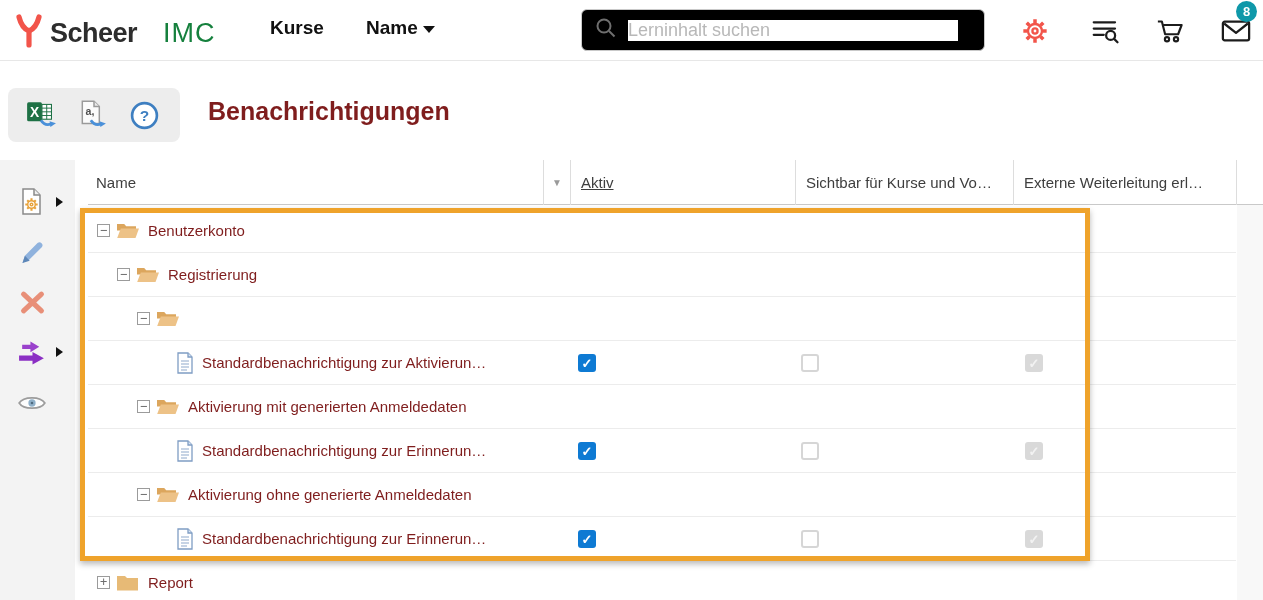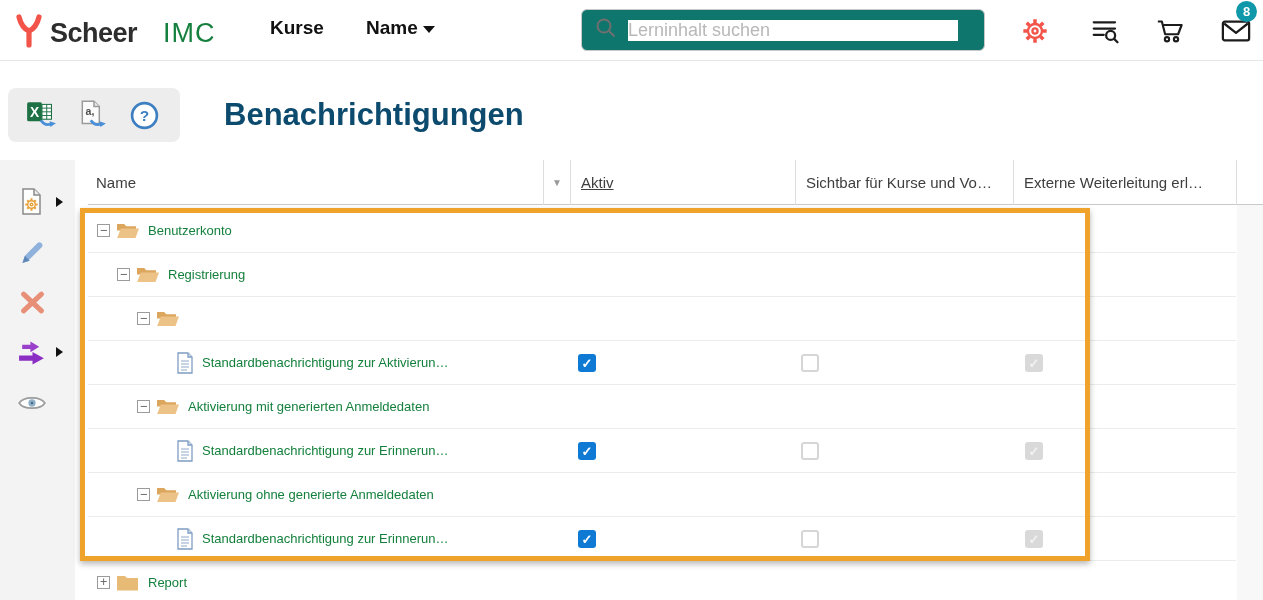--- a/index.html
+++ b/index.html
@@ -8,56 +8,56 @@
 
   
   .topbar { position:absolute; left:0; top:0; width:1263px; height:61px; background:#fff; border-bottom:1px solid #e7e7e7; }
   .logo { position:absolute; left:14px; top:13px; display:flex; align-items:center; gap:6px; }
   .logo-brand { font-size:27px; font-weight:bold; color:#2d2d2d; letter-spacing:-0.5px; }
   .logo-suffix { font-size:27px; font-weight:400; color:#15803d; margin-left:20px; letter-spacing:1px; }
   .nav-item { position:absolute; top:17px; font-size:19px; font-weight:bold; color:#111; cursor:pointer; display:flex; align-items:center; gap:5px; }
   .nav-home { left:270px; }
   .nav-mehr { left:366px; }
   .caret-down { width:0; height:0; border-left:6px solid transparent; border-right:6px solid transparent; border-top:7px solid #111; margin-top:3px; }
-  .searchbox { position:absolute; left:581px; top:9px; width:404px; height:42px; border:1px solid #c9c9c9; border-radius:6px; display:flex; align-items:center; padding:0 12px; gap:10px; background:#0f766e; }
+  .searchbox { position:absolute; left:581px; top:9px; width:404px; height:42px; border:1px solid #c9c9c9; border-radius:6px; display:flex; align-items:center; padding:0 12px; gap:10px; background:#000000; }
   .searchbox input { border:none; outline:none; font-size:18px; color:#444; width:330px; font-family:"Liberation Sans", sans-serif; }
   .searchbox input::placeholder { color:#b8b8b8; }
   .top-icon { position:absolute; top:16px; width:30px; height:30px; display:flex; align-items:center; justify-content:center; cursor:pointer; }
   .ic-gear { left:1020px; }
   .ic-catalog { left:1090px; }
   .ic-cart { left:1156px; }
   .ic-mail { left:1221px; }
   .badge { position:absolute; left:1236px; top:1px; width:21px; height:21px; border-radius:50%; background:var(--badge); color:#fff; font-size:13px; font-weight:bold; display:flex; align-items:center; justify-content:center; }
 
   
   .toolrow { position:absolute; left:0; top:61px; width:1263px; height:99px; background:#fff; }
   .toolpanel { position:absolute; left:8px; top:27px; width:172px; height:54px; background:#ededed; border-radius:8px; display:flex; align-items:center; justify-content:space-around; padding:0 10px; }
   .toolbtn { width:38px; height:36px; display:flex; align-items:center; justify-content:center; cursor:pointer; }
-  .page-title { position:absolute; left:208px; top:36px; font-size:31px; font-weight:bold; color:#0c4a6e;margin-left:16px; }
+  .page-title { position:absolute; left:208px; top:36px; font-size:25px; font-weight:bold; color:#7f1d1d; }
 
   
   .sidebar { position:absolute; left:0; top:160px; width:75px; height:440px; background:#f3f3f3; }
   .side-btn { position:absolute; left:15px; width:34px; height:34px; display:flex; align-items:center; justify-content:center; cursor:pointer; }
   .flyout { position:absolute; left:56px; width:0; height:0; border-top:5px solid transparent; border-bottom:5px solid transparent; border-left:7px solid #111; }
 
   
   .tablewrap { position:absolute; left:0; top:160px; width:1217px; height:440px; }
   .thead { position:absolute; left:88px; top:0; height:45px; display:flex; border-bottom:1px solid #c9c9c9; }
   .th { height:45px; display:flex; align-items:center; padding:0 10px; font-size:15px; color:#3e3e3e; border-left:1px solid #ddd; overflow:hidden; white-space:nowrap; }
   .th:first-child { border-left:none; padding-left:8px; }
   .th-sort { justify-content:center; padding:0; color:#9a9a9a; font-size:10px; }
   .right-strip { position:absolute; left:1237px; top:45px; width:26px; height:395px; background:#f8f8f8; }
 
   .rows { position:absolute; left:88px; top:49px; width:1148px; }
   .trow { position:relative; height:44px; display:flex; align-items:center; border-bottom:1px solid #ececec; background:#fff; }
   .ind { display:inline-block; height:1px; flex:none; }
   .expander { flex:none; width:13px; height:13px; border:1px solid #9b9b9b; background:#fff; color:#6e6e6e; font-size:12px; line-height:10px; text-align:center; margin-right:6px; cursor:pointer; font-family:"DejaVu Sans Mono", monospace; }
   .exp-spacer { flex:none; width:19px; height:1px; }
   .ricon { flex:none; display:flex; align-items:center; margin-right:8px; }
-  .rlabel { font-size:13px; color:#15803d; white-space:nowrap; }
+  .rlabel { font-size:15px; color:#7f1d1d; white-space:nowrap; }
   .cb { position:absolute; top:13px; width:18px; height:18px; border-radius:3px; display:flex; align-items:center; justify-content:center; font-size:13px; font-weight:bold; }
   .cb-checked { background:var(--cbblue); color:#fff; }
   .cb-unchecked { background:#fff; border:2px solid #d6d6d6; }
   .cb-disabled { background:#d9d9d9; color:#f2f2f2; }
 
   .highlight-box { position:absolute; left:80px; top:48px; width:1010px; height:353px; border:5px solid var(--accent); box-shadow:0 3px 6px rgba(0,0,0,0.28); pointer-events:none; z-index:5; }
 </style>
 </head>
 <body>
 

